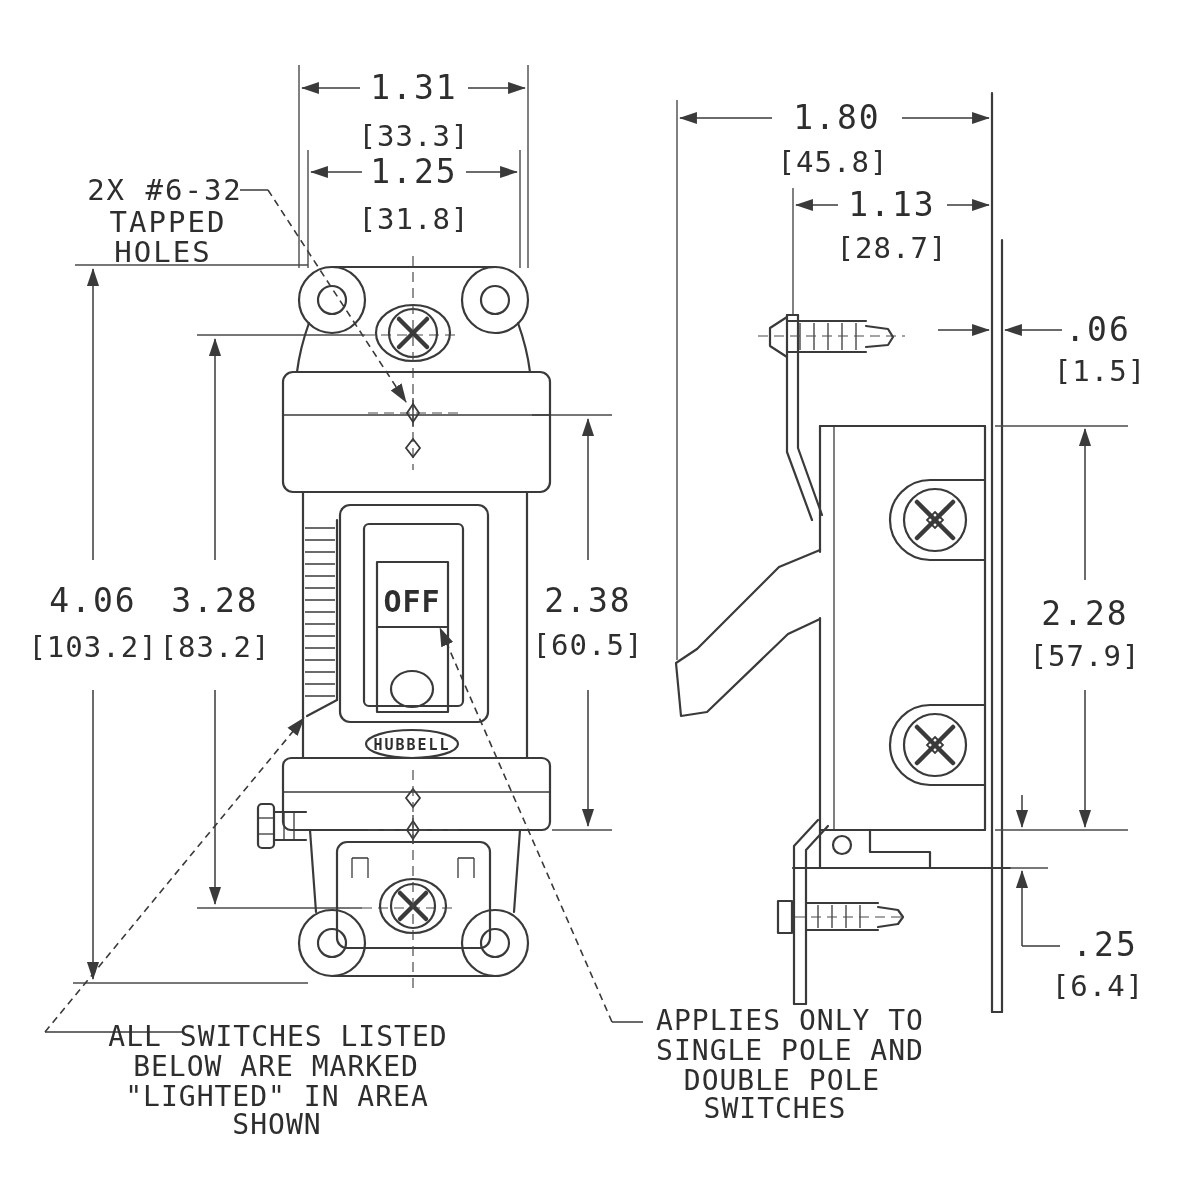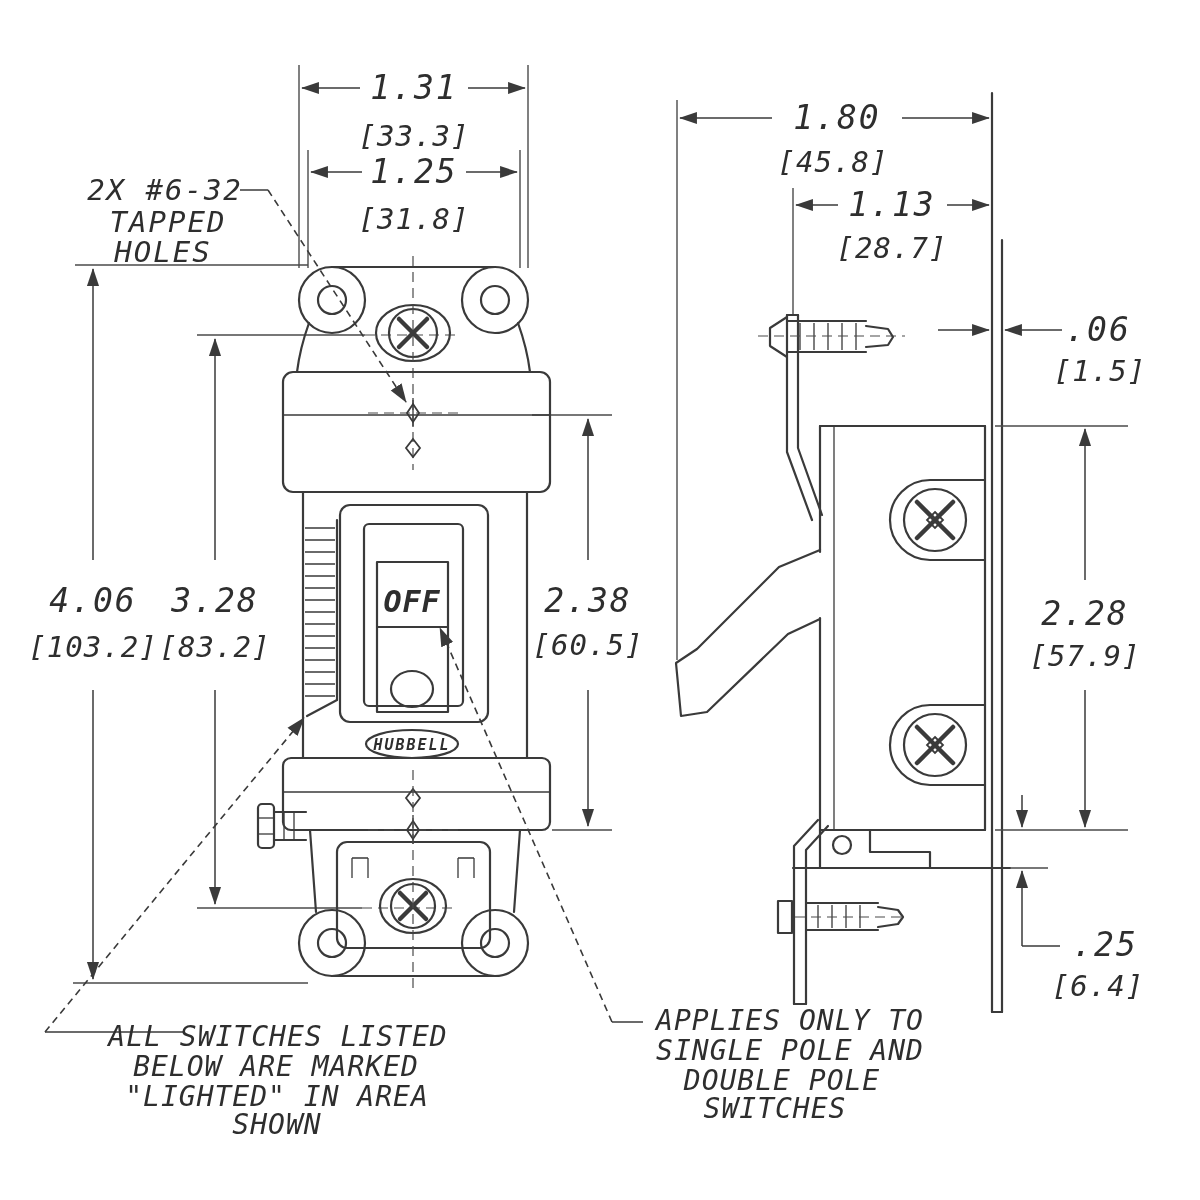--- a/index.html
+++ b/index.html
@@ -1,16 +1,16 @@
 <!DOCTYPE html>
 <html><head>
 <meta charset="utf-8">
 <style>
   html,body{margin:0;padding:0;background:#ffffff;}
-  .stage{width:1200px;height:1200px;position:relative;background:#ffffff;overflow:hidden;font-style:italic;}
+  .stage{width:1200px;height:1200px;position:relative;background:#ffffff;overflow:hidden;}
   svg{display:block;}
   .obj{stroke:#3a3a3a;stroke-width:2.2;fill:none;stroke-linecap:round;stroke-linejoin:round;}
   .objthin{stroke:#3a3a3a;stroke-width:1.3;fill:none;}
   .ext{stroke:#4a4a4a;stroke-width:1.4;fill:none;}
   .dimline{stroke:#3a3a3a;stroke-width:1.5;fill:none;}
   .center{stroke:#4a4a4a;stroke-width:1.2;fill:none;stroke-dasharray:10 6;}
   .leader{stroke:#3a3a3a;stroke-width:1.6;fill:none;stroke-dasharray:7 5;}
   .slot{stroke:#3a3a3a;stroke-width:4.5;fill:none;stroke-linecap:round;}
   .fillsym{fill:none;stroke:#3a3a3a;stroke-width:1.8;}
   text{fill:#2e2e2e;font-family:"DejaVu Sans Mono","Liberation Mono",monospace;}

